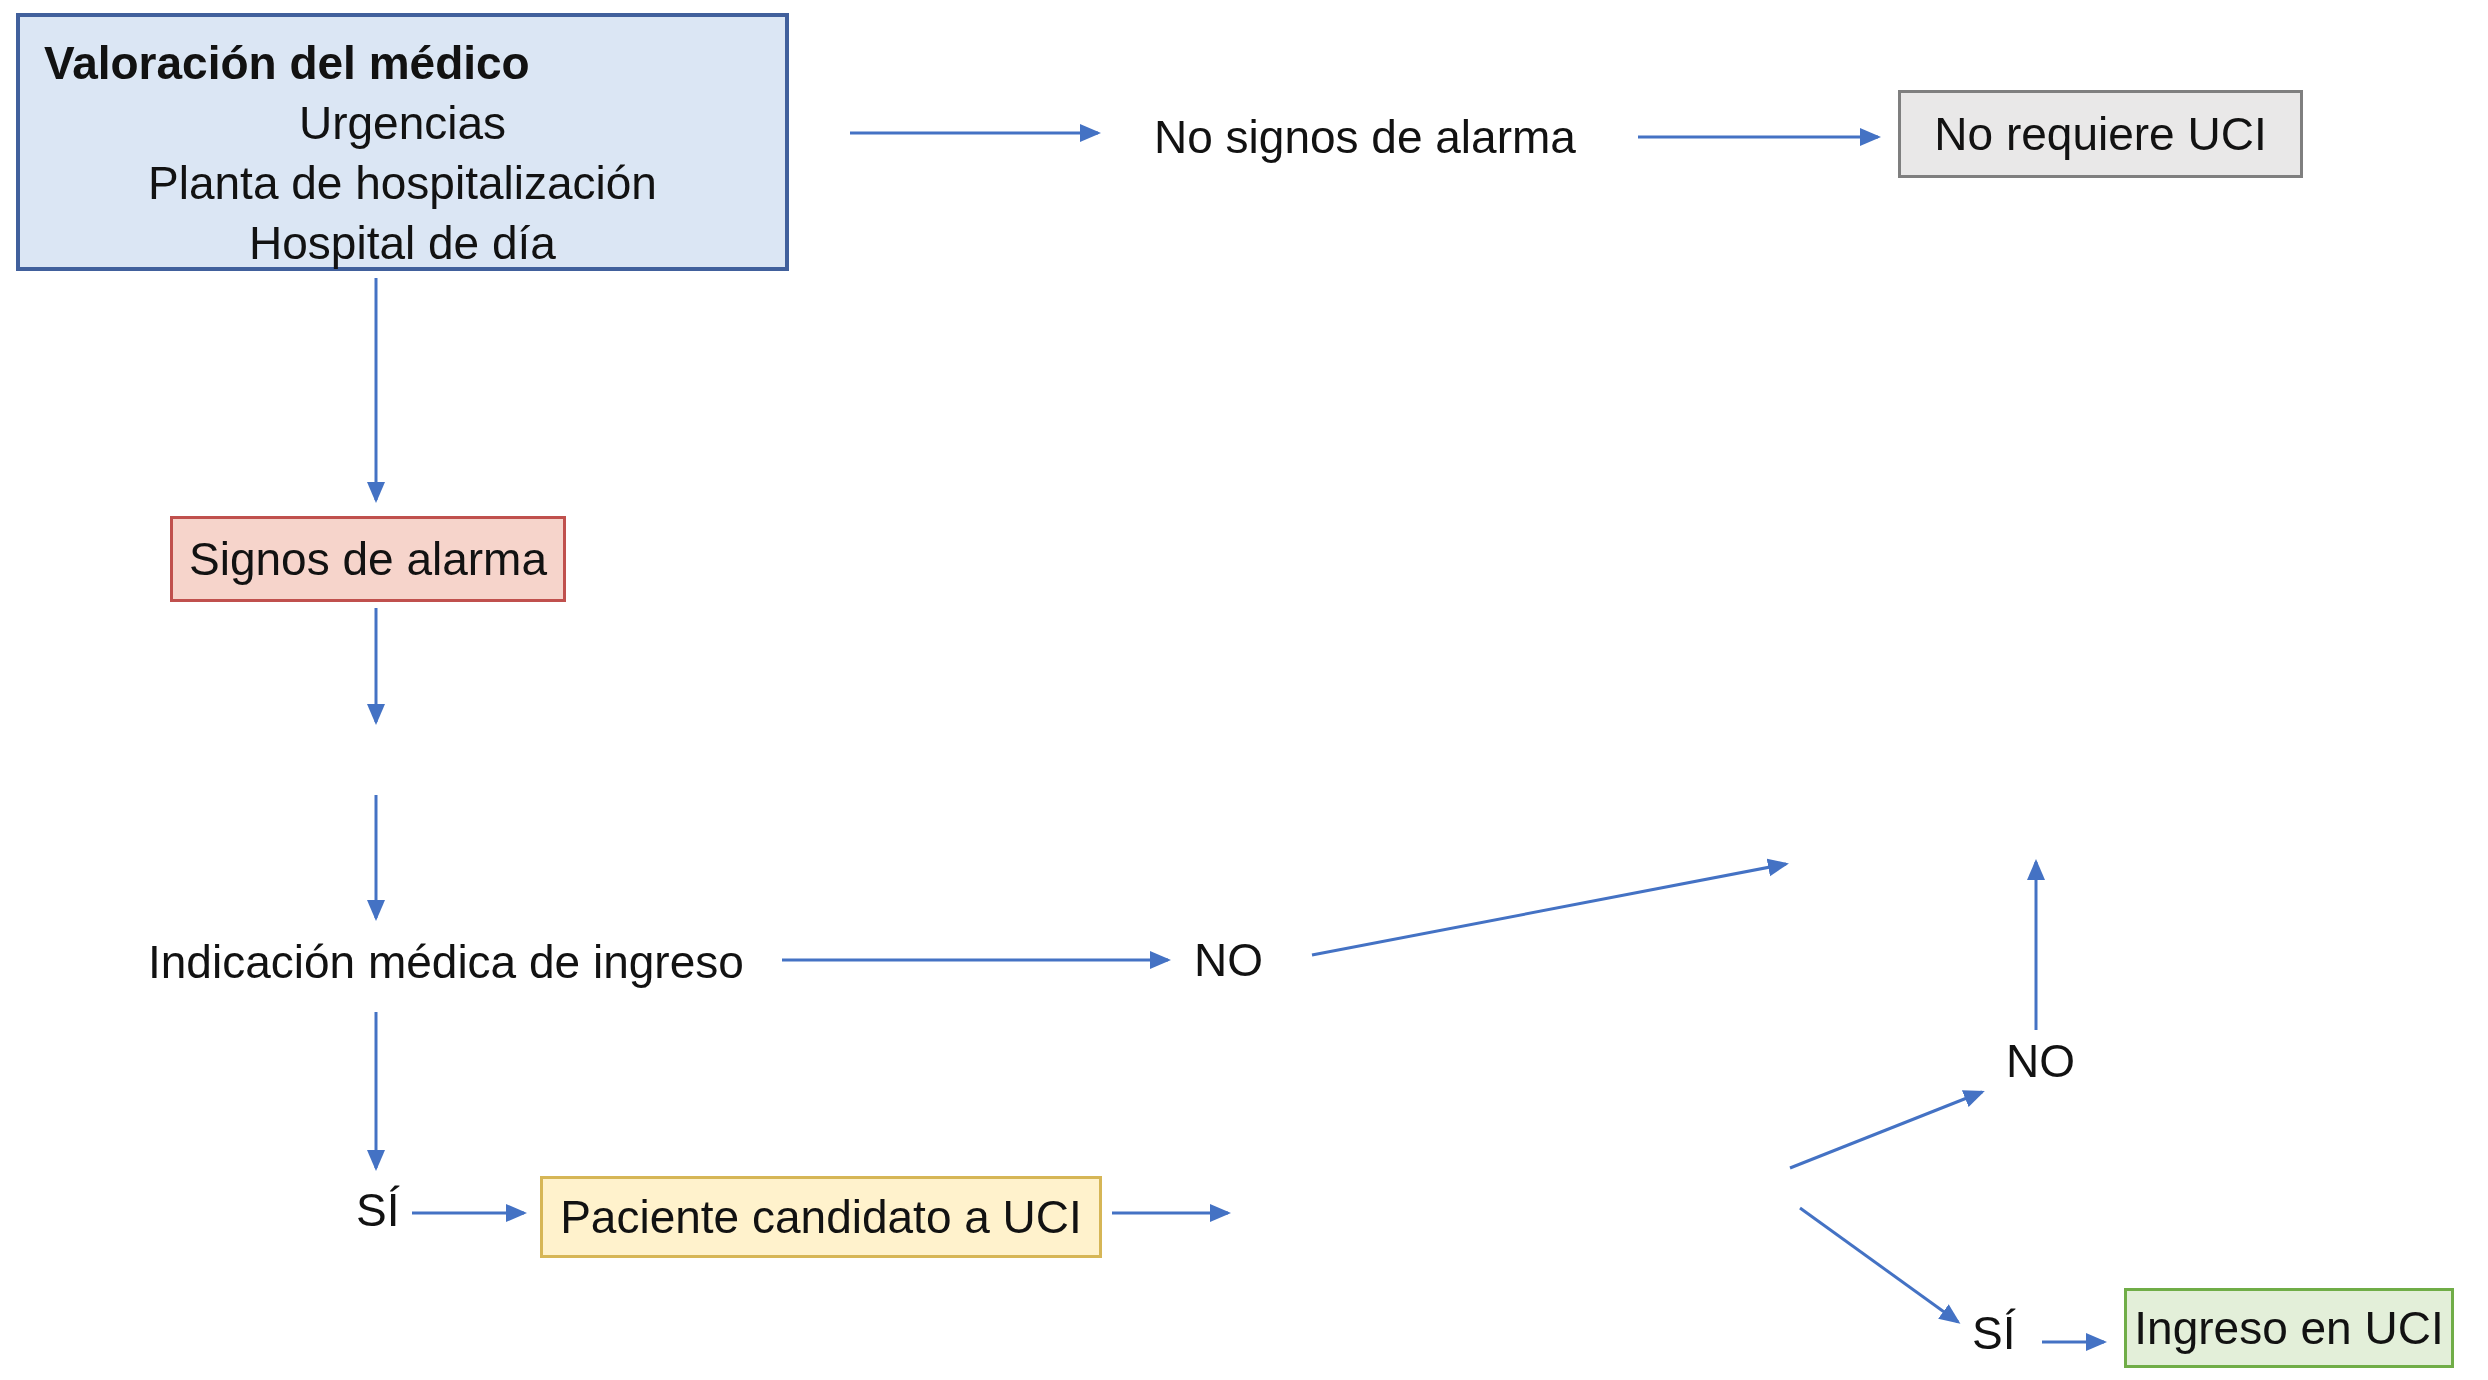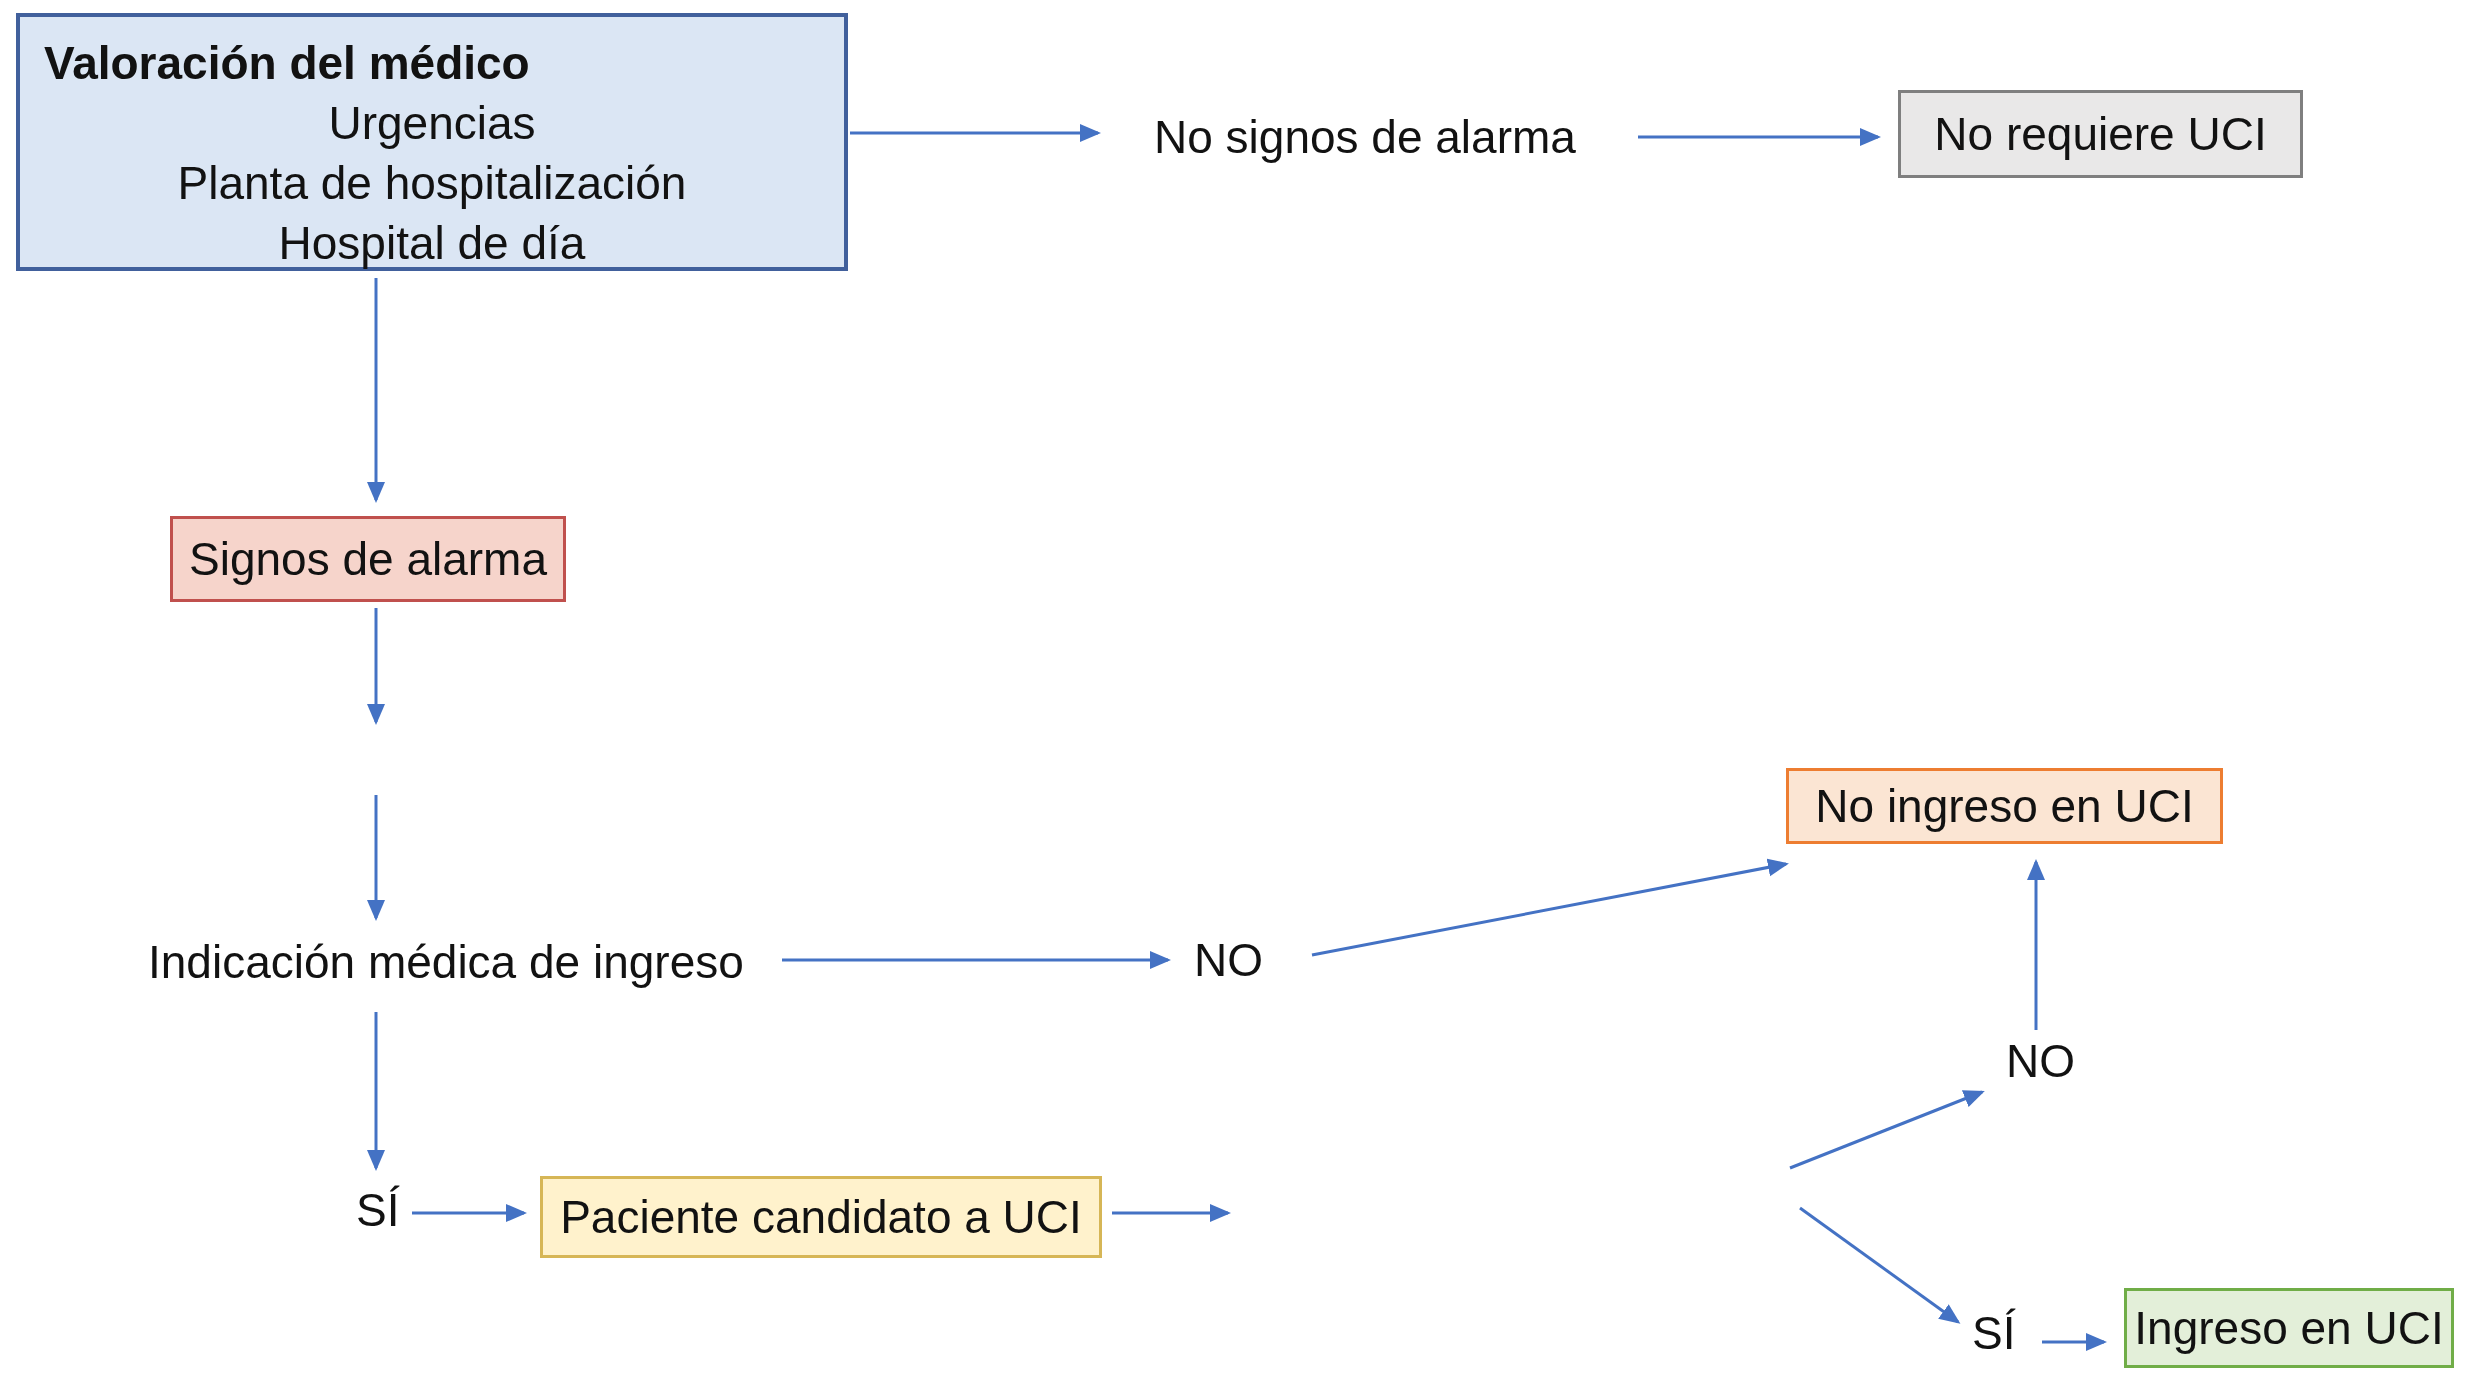--- a/index.html
+++ b/index.html
@@ -47,21 +47,21 @@
 
   .label {
     position: absolute;
     font-size: 46px;
     line-height: 1.1;
     white-space: nowrap;
   }
 
   #valoracion-box {
     left: 16px; top: 13px;
-    width: 832px; height: 258px;
+    width: 773px; height: 258px;
     display: block;
     padding: 16px 24px;
   }
   #valoracion-box .title {
     font-weight: bold;
     text-align: left;
     line-height: 60px;
   }
   #valoracion-box .line {
     text-align: center;
@@ -138,23 +138,20 @@
 
   <div class="node box-pink" id="signos-box">
     <span>Signos de alarma</span>
   </div>
 
 
   <div class="label" id="lbl-indicacion">Indicación médica de ingreso</div>
 
   <div class="label" id="lbl-no1">NO</div>
 
-  <div class="node box-orange" id="no-ingreso-box">
-    <span>No ingreso en UCI</span>
-  </div>
 
   <div class="label" id="lbl-no2">NO</div>
 
   <div class="label" id="lbl-si1">SÍ</div>
 
   <div class="node box-yellow" id="paciente-box">
     <span>Paciente candidato a UCI</span>
   </div>
 
 

